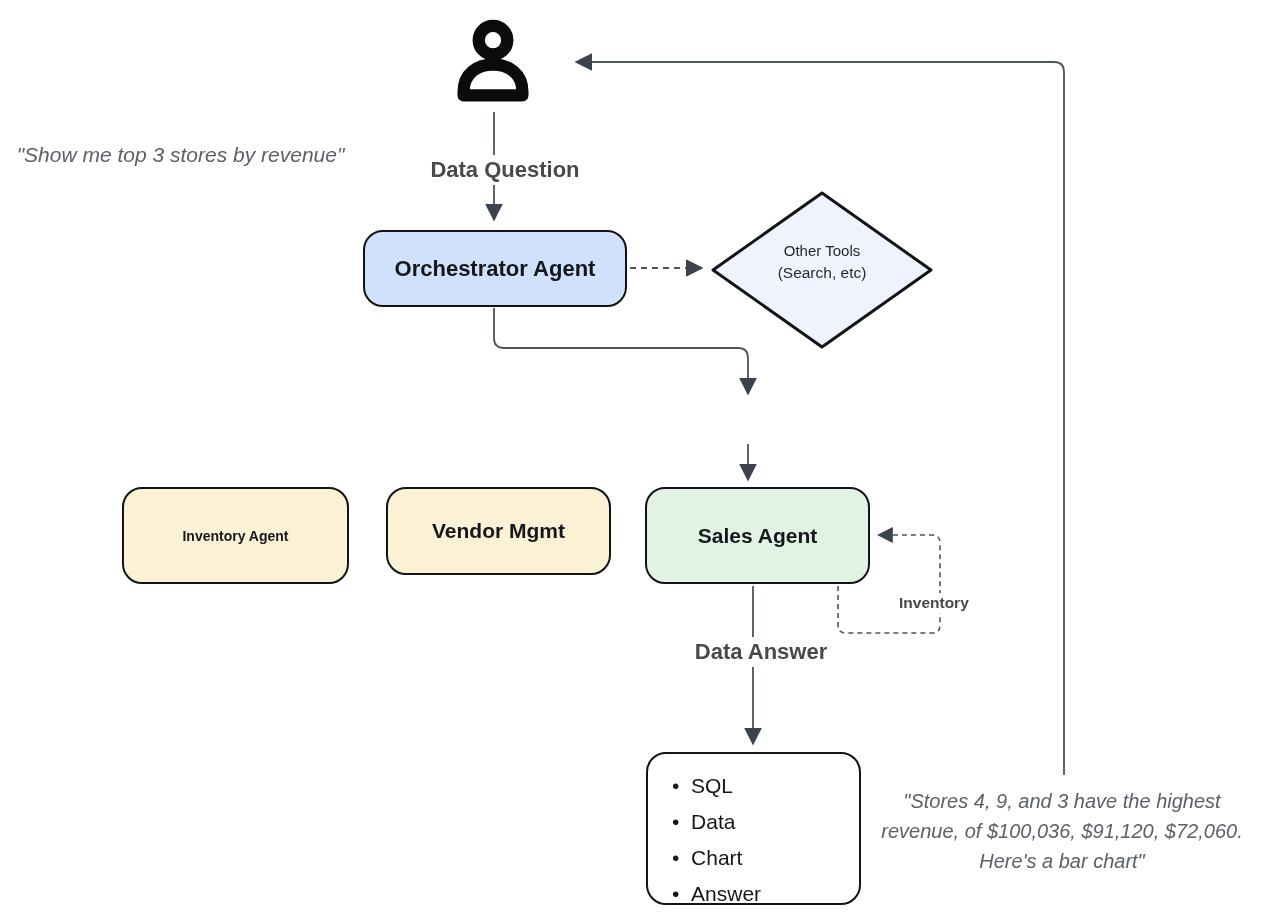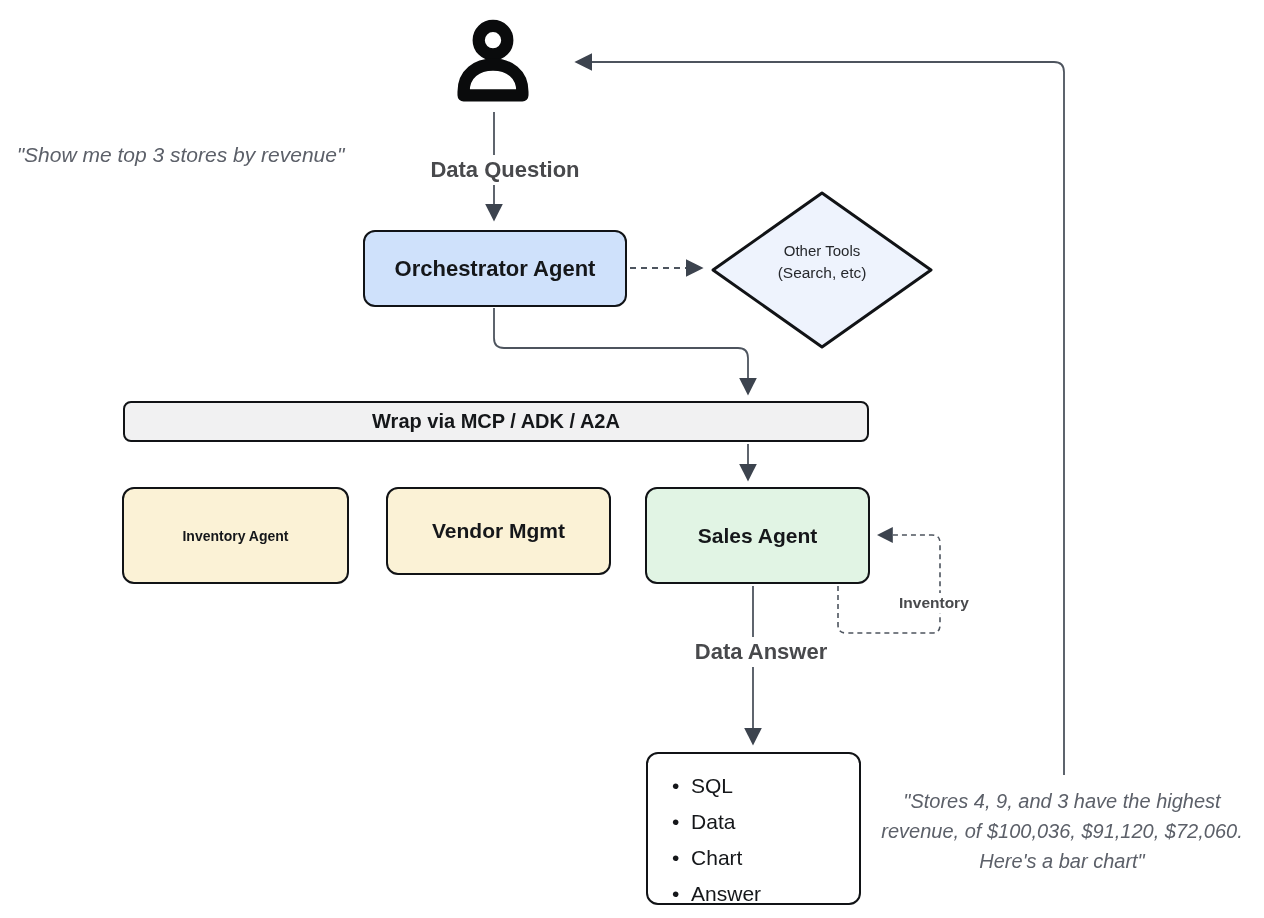--- a/index.html
+++ b/index.html
@@ -1,20 +1,20 @@
 <!DOCTYPE html>
 <html><head>
 <meta charset="utf-8">
 <style>
   html,body{margin:0;padding:0;background:#ffffff;}
   body{font-family:"Liberation Sans","DejaVu Sans",sans-serif;}
   .canvas{position:relative;width:1264px;height:918px;background:#ffffff;overflow:hidden;}
   svg.overlay{position:absolute;left:0;top:0;z-index:1;}
   .node{position:absolute;z-index:2;display:flex;align-items:center;justify-content:center;
-        border:2.5px solid #111316;border-radius:12px;box-sizing:border-box;
+        border:2.5px solid #111316;border-radius:20px;box-sizing:border-box;
         font-weight:bold;color:#15171a;text-align:center;}
   .node-orchestrator{left:363px;top:230px;width:264px;height:77px;background:#cfe1fb;font-size:22px;}
   .node-bar{left:123px;top:401px;width:746px;height:41px;background:#f1f1f2;border-radius:8px;font-size:20px;}
   .node-inventory{left:122px;top:487px;width:227px;height:97px;background:#fbf2d6;font-size:14px;}
   .node-vendor{left:386px;top:487px;width:225px;height:88px;background:#fbf2d6;font-size:21px;}
   .node-sales{left:645px;top:487px;width:225px;height:97px;background:#e1f4e4;font-size:21px;}
   .node-output{left:646px;top:752px;width:215px;height:153px;background:#ffffff;
                display:block;font-weight:normal;text-align:left;}
   .node-output ul{list-style:none;margin:14px 0 0 4px;padding:0 0 0 20px;}
   .node-output li{font-size:21px;color:#15171a;line-height:36px;}
@@ -77,21 +77,20 @@
   <div class="flow-label lbl-answer">Data Answer</div>
   <div class="flow-label lbl-reasoning">Inventory</div>
 
   <div class="node node-orchestrator">Orchestrator Agent</div>
 
   <div class="diamond-text">
     <div class="diamond-title">Other Tools</div>
     <div class="diamond-sub">(Search, etc)</div>
   </div>
 
-  <div class="node node-bar">Wrap via MCP / ADK / A2A</div>
 
   <div class="node node-inventory">Inventory Agent</div>
   <div class="node node-vendor">Vendor Mgmt</div>
   <div class="node node-sales">Sales Agent</div>
 
   <div class="node node-output">
     <ul>
       <li>SQL</li>
       <li>Data</li>
       <li>Chart</li>

